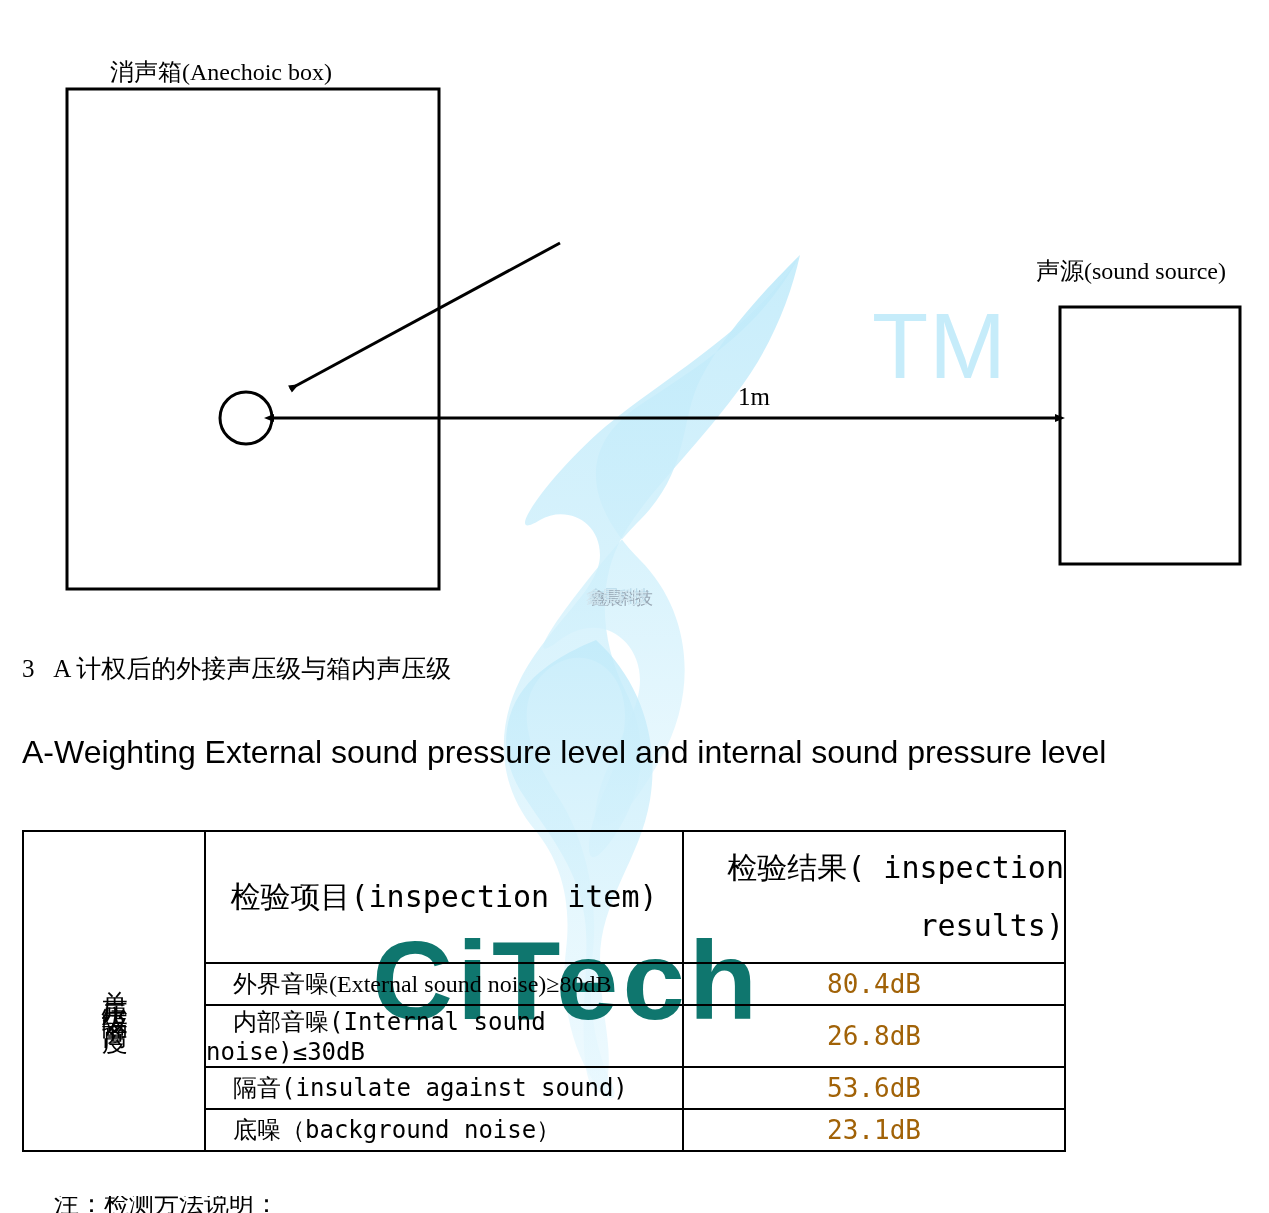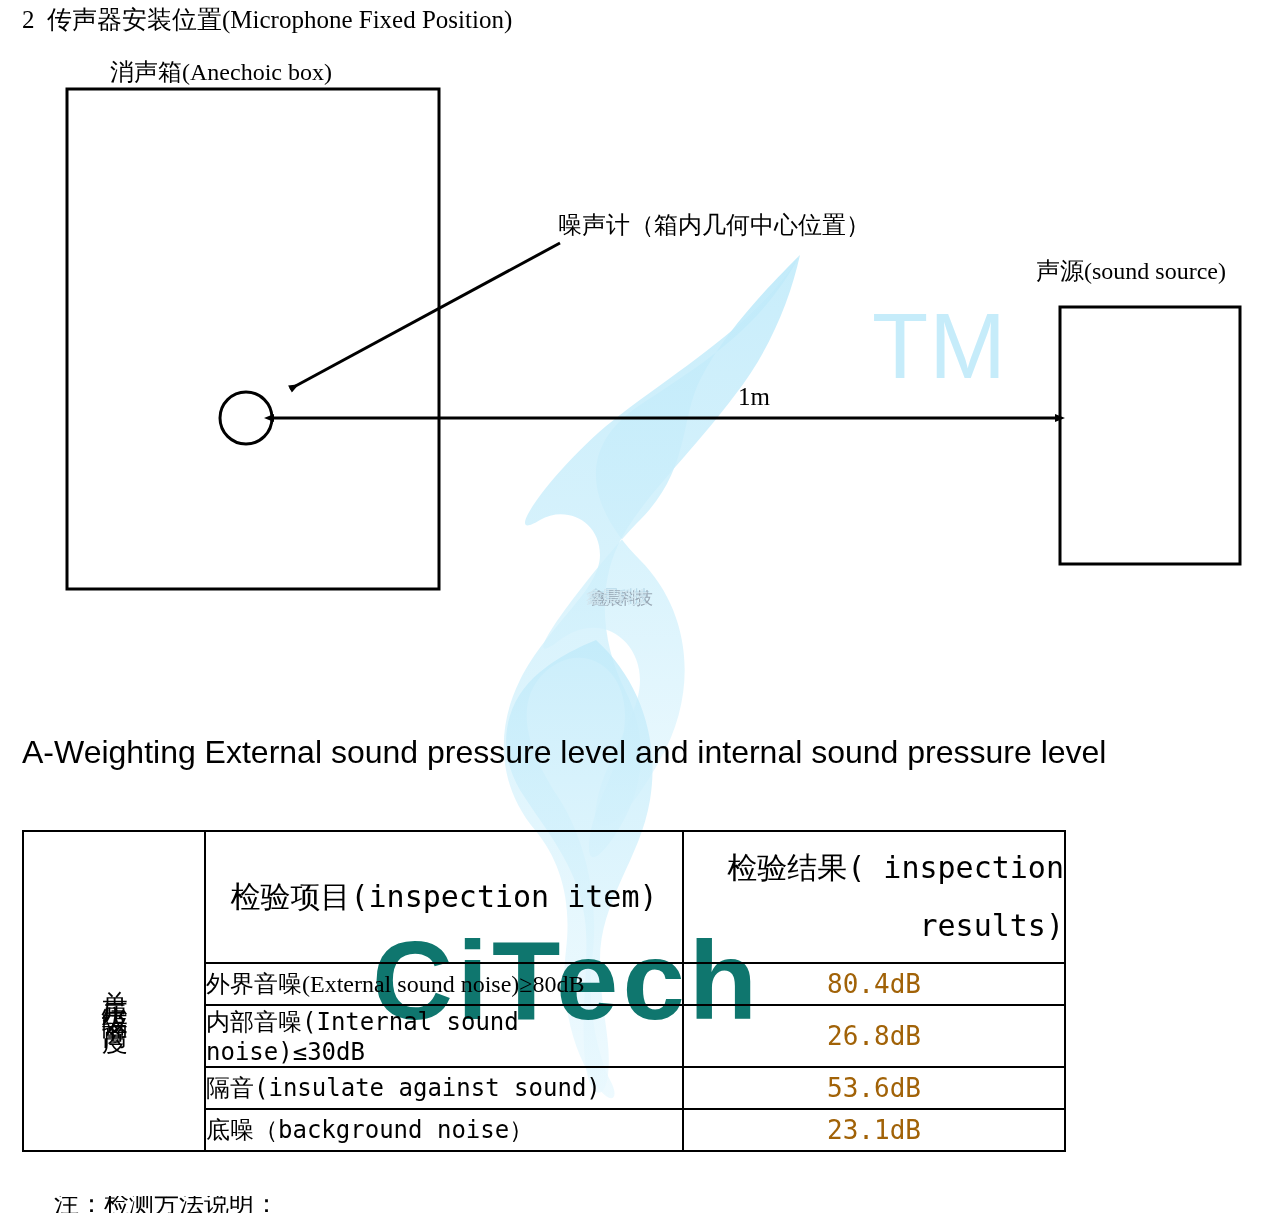--- a/index.html
+++ b/index.html
@@ -157,20 +157,21 @@
   }
   .cell-value {
     font-family: "DejaVu Sans Mono", "Liberation Mono", monospace;
     font-size: 26px;
     text-align: center;
     color: #a16207;
     height: 40px;
   }
   .cn {
     font-family: Liberation Mono, monospace;
+    padding-left: 27px;
   }
 
   #bottom-cut {
     position: absolute;
     left: 38px;
     top: 1196px;
     width: 520px;
     height: 17px;
     overflow: hidden;
     margin-left: 16px;
@@ -239,27 +240,23 @@
   <div class="wm-citech">CiTech</div>
   <div class="wm-cn">
     <span>鑫晨科技</span>
     <span>鑫晨科技</span>
     <span>鑫晨科技</span>
   </div>
 </div>
 
 <div id="content-layer">
 
-  <div class="abs heading-cn" style="left:22px; top:6px;">
-    <span>2</span><span>&nbsp;&nbsp;</span><span>传声器安装位置(Microphone Fixed Position)</span>
-  </div>
 
   <div class="abs label-cn" style="left:110px; top:56px;">消声箱(Anechoic box)</div>
 
-  <div class="abs label-cn" style="left:558px; top:209px;">噪声计（箱内几何中心位置）</div>
 
   <div class="abs label-cn" style="left:1036px; top:255px;">声源(sound source)</div>
 
   <div class="abs label-dim" style="left:738px; top:383px;">1m</div>
 
   <svg id="diagram-svg" viewBox="0 0 1269 640">
 
     <rect x="67" y="89" width="372" height="500" fill="none" stroke="#000000" stroke-width="3"></rect>
 
     <rect x="1060" y="307" width="180" height="257" fill="none" stroke="#000000" stroke-width="3"></rect>
@@ -273,20 +270,23 @@
       <marker id="arrowR" markerWidth="12" markerHeight="12" refX="2" refY="4" orient="auto" markerUnits="userSpaceOnUse">
         <path d="M 2 0 L 2 8 L 12 4 Z" fill="#000000"></path>
       </marker>
     </defs>
 
     <line x1="560" y1="243" x2="290" y2="389" stroke="#000000" stroke-width="3" marker-end="url(#arrowL)"></line>
 
     <line x1="274" y1="418" x2="1055" y2="418" stroke="#000000" stroke-width="3" marker-start="url(#arrowL)" marker-end="url(#arrowR)"></line>
   </svg>
 
+  <div class="abs heading-cn" style="left:22px; top:655px;">
+    <span>3</span><span>&nbsp;&nbsp;&nbsp;</span><span>A 计权后的外接声压级与箱内声压级</span>
+  </div>
 
   <div class="abs heading-sans" style="left:22px; top:735px;">A-Weighting External sound pressure level and internal sound pressure level</div>
 
   <table id="results-table">
     <tbody>
       <tr>
         <td class="cell-vertical" rowspan="5">
           <span class="v-stack">总声压级隔离度</span>
         </td>
         <td class="cell-item-head">检验项目(inspection item)</td>

